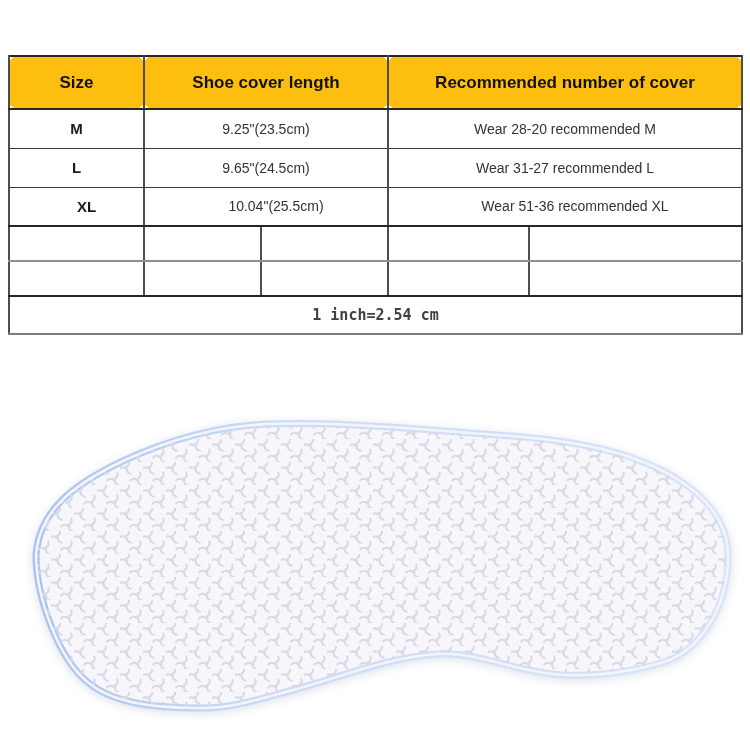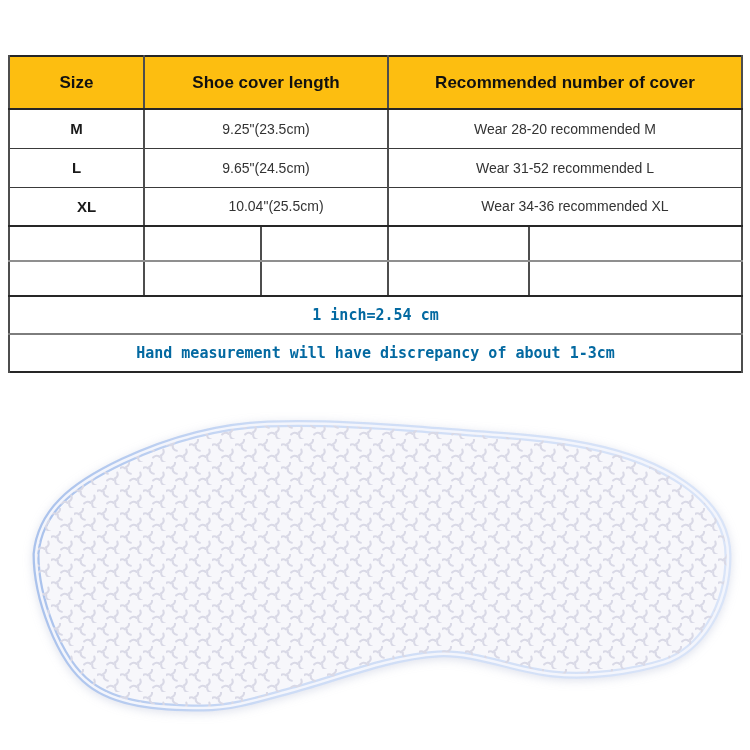--- a/index.html
+++ b/index.html
@@ -18,32 +18,33 @@
     border-left:2px solid #4d4d4d;
     border-right:2px solid #4d4d4d;
     text-align:center;vertical-align:middle;
     padding:0;overflow:hidden;white-space:nowrap;
   }
   tr.head{height:53px;}
   tr.head th{
     background:#FDBE10;color:#111111;
     font-size:17px;font-weight:bold;
     border-bottom:2px solid #262626;
+    border-radius:9px;
   }
   tr.datarow{height:39px;}
   tr.datarow td{font-size:14px;color:#333333;border-bottom:1px solid #3a3a3a;}
   tr.datarow td.sizecell{font-size:15px;font-weight:bold;color:#1a1a1a;}
   tr.r2 td{border-bottom:2px solid #262626;padding-left:20px;}
   tr.empty{height:35px;}
   tr.e0 td{border-bottom:2px solid #8f8f8f;}
   tr.e1 td{border-bottom:2px solid #262626;}
   tr.note{height:38px;}
   tr.note td{
     font-family:"DejaVu Sans Mono", monospace;
-    font-size:15px;font-weight:bold;color:#0369a1;
+    font-size:15px;font-weight:bold;color:#404040;
   }
   tr.n0 td{border-bottom:2px solid #7d7d7d;}
   
   .sole-wrap{
     position:absolute;left:28px;top:416px;width:708px;height:308px;
   }
   .sole-wrap svg{
     width:100%;height:100%;
     filter:drop-shadow(0 2px 5px rgba(140,150,190,0.28));
   }
@@ -67,48 +68,45 @@
     </tr>
 
     <tr class="datarow r0">
       <td class="sizecell">M</td>
       <td colspan="2">9.25"(23.5cm)</td>
       <td colspan="2">Wear 28-20 recommended M</td>
     </tr>
     <tr class="datarow r1">
       <td class="sizecell">L</td>
       <td colspan="2">9.65"(24.5cm)</td>
-      <td colspan="2">Wear 31-52 recommended L</td>
+      <td colspan="2">Wear 31-27 recommended L</td>
     </tr>
     <tr class="datarow r2">
       <td class="sizecell">XL</td>
       <td colspan="2">10.04"(25.5cm)</td>
-      <td colspan="2">Wear 34-36 recommended XL</td>
+      <td colspan="2">Wear 51-36 recommended XL</td>
     </tr>
 
     <tr class="empty e0">
       <td></td>
       <td></td>
       <td></td>
       <td></td>
       <td></td>
     </tr>
     <tr class="empty e1">
       <td></td>
       <td></td>
       <td></td>
       <td></td>
       <td></td>
     </tr>
 
     <tr class="note n0">
       <td colspan="5">1 inch=2.54 cm</td>
-    </tr>
-    <tr class="note n1">
-      <td colspan="5">Hand measurement will have discrepancy of about 1-3cm</td>
     </tr>
   </tbody>
 </table>
 
 <div class="sole-wrap">
   <svg viewBox="0 0 708 308" xmlns="http://www.w3.org/2000/svg">
     <defs>
       <linearGradient id="edgeGrad" x1="0" y1="0" x2="1" y2="0">
         <stop offset="0" stop-color="#aac2ec"></stop>
         <stop offset="0.35" stop-color="#cddcf6"></stop>

